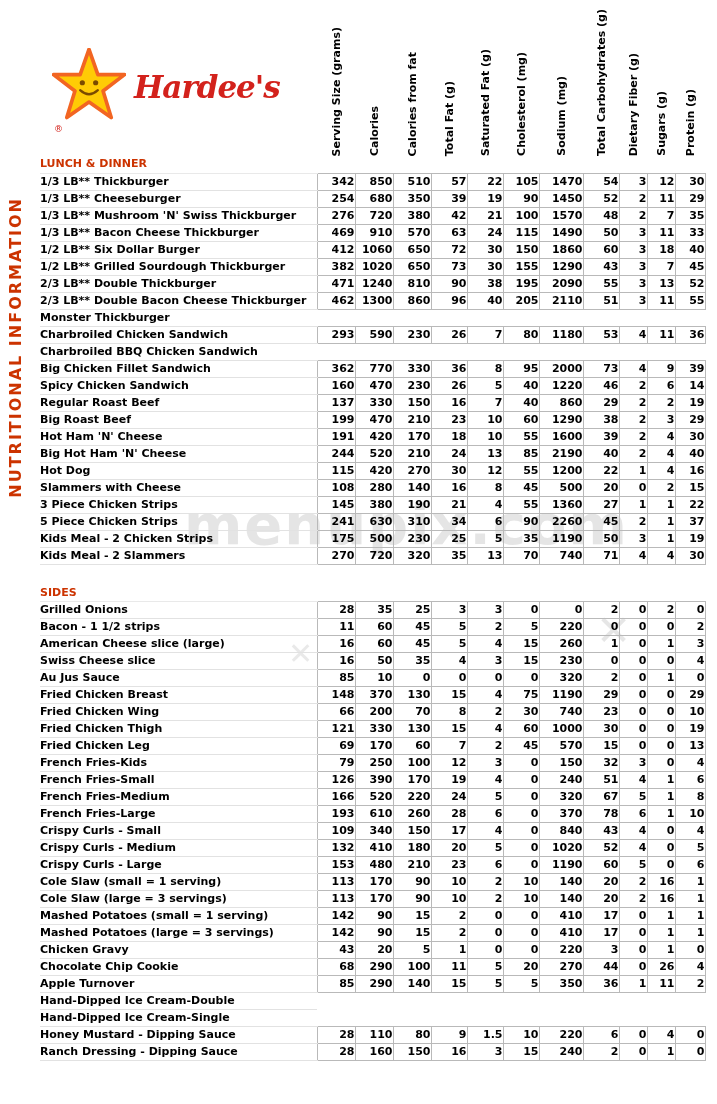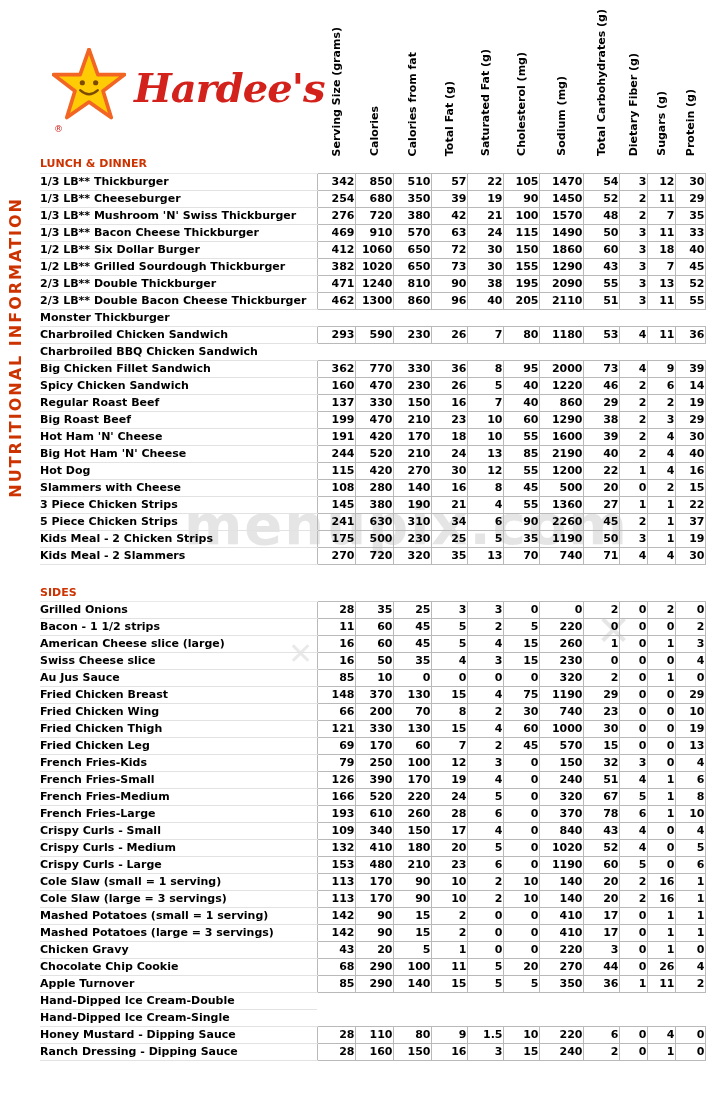--- a/index.html
+++ b/index.html
@@ -6,21 +6,21 @@
   .page {
     position:relative; width:717px; height:1104px; background:#ffffff;
     font-family:"DejaVu Sans","Liberation Sans",sans-serif; overflow:hidden;
   }
 
   
   .logo { position:absolute; left:52px; top:48px; display:flex; align-items:center; gap:8px; z-index:2; }
   .logo-star { position:relative; }
   .logo-reg { position:absolute; left:2px; bottom:-8px; font-size:9px; color:#d3221c; }
   .logo-text {
-    color:#d3221c; font-size:40px; font-weight:bold; font-style:italic;
+    color:#d3221c; font-size:31px; font-weight:bold; font-style:italic;
     font-family:"DejaVu Serif","Liberation Serif",serif; letter-spacing:-1px;
   }
 
   
   .vtitle { position:absolute; left:6px; top:158px; height:340px; display:flex; align-items:flex-end; z-index:2; }
   .vtitle span {
     writing-mode:vertical-rl; transform:rotate(180deg); white-space:nowrap;
     color:#cc3300; font-weight:bold; font-size:16px; letter-spacing:2px;
   }
 

